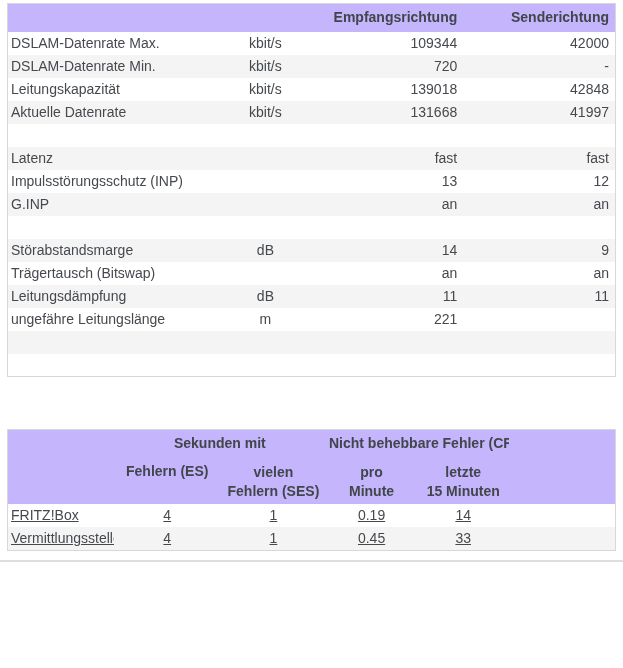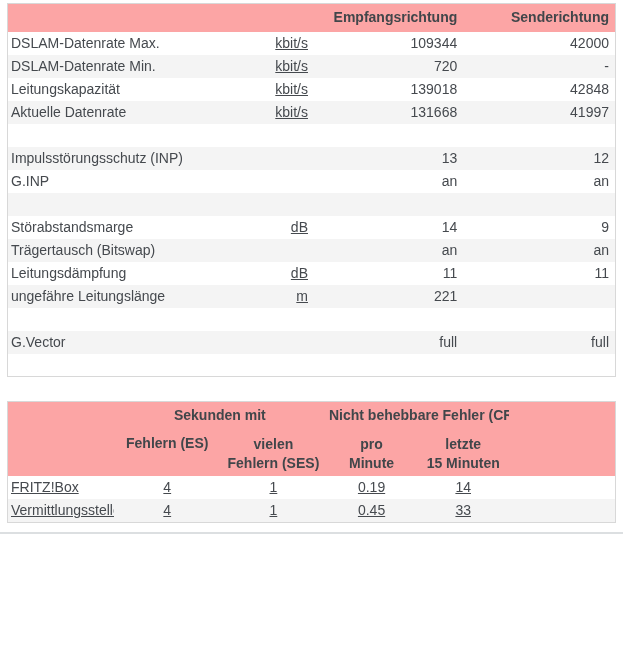--- a/index.html
+++ b/index.html
@@ -19,34 +19,34 @@
     width: 609px;
     border: 1px solid #d8d8d8;
   }
   th, td {
     padding: 3px;
     font-weight: normal;
     line-height: 17px;
     overflow: hidden;
     white-space: nowrap;
   }
-  thead tr { background: #fca5a5; }
+  thead tr { background: #c4b5fd; }
   thead th { font-weight: bold; color: #41464a; }
   tbody tr:nth-child(odd)  { background: #ffffff; }
   tbody tr:nth-child(even) { background: #f4f4f4; }
 
   
   .t1 thead tr { height: 28px; }
   .t1 tbody tr { height: 23px; }
   .t1 .c-label { text-align: left; }
-  .t1 .c-unit  { text-align: right; text-decoration: underline; }
+  .t1 .c-unit  { text-align: center; }
   .t1 .c-num   { text-align: right; padding-right: 6px; }
 
   
-  .t2 { margin-top: 24px; }
+  .t2 { margin-top: 52px; }
   .t2 thead tr.group-row { height: 27px; }
   .t2 thead tr.sub-row   { height: 47px; vertical-align: top; }
   .t2 th, .t2 td { text-align: center; }
   .t2 .c-label { text-align: left; }
   .t2 tbody tr { height: 23px; text-decoration: underline; }
   .t2 .two-line span { display: block; line-height: 19px; }
   .t2 .sub-row th { padding-top: 6px; }
 
   .bottom-divider {
     margin-top: 9px;
@@ -100,20 +100,26 @@
         <td class="c-num">131668</td>
         <td class="c-num">41997</td>
       </tr>
       <tr>
         <td class="c-label"></td>
         <td class="c-unit"></td>
         <td class="c-num"></td>
         <td class="c-num"></td>
       </tr>
       <tr>
+        <td class="c-label">Latenz</td>
+        <td class="c-unit"></td>
+        <td class="c-num">fast</td>
+        <td class="c-num">fast</td>
+      </tr>
+      <tr>
         <td class="c-label">Impulsstörungsschutz (INP)</td>
         <td class="c-unit"></td>
         <td class="c-num">13</td>
         <td class="c-num">12</td>
       </tr>
       <tr>
         <td class="c-label">G.INP</td>
         <td class="c-unit"></td>
         <td class="c-num">an</td>
         <td class="c-num">an</td>
@@ -146,26 +152,20 @@
         <td class="c-label">ungefähre Leitungslänge</td>
         <td class="c-unit">m</td>
         <td class="c-num">221</td>
         <td class="c-num"></td>
       </tr>
       <tr>
         <td class="c-label"></td>
         <td class="c-unit"></td>
         <td class="c-num"></td>
         <td class="c-num"></td>
-      </tr>
-      <tr>
-        <td class="c-label">G.Vector</td>
-        <td class="c-unit"></td>
-        <td class="c-num">full</td>
-        <td class="c-num">full</td>
       </tr>
       <tr>
         <td class="c-label"></td>
         <td class="c-unit"></td>
         <td class="c-num"></td>
         <td class="c-num"></td>
       </tr>
     </tbody>
   </table>
 

